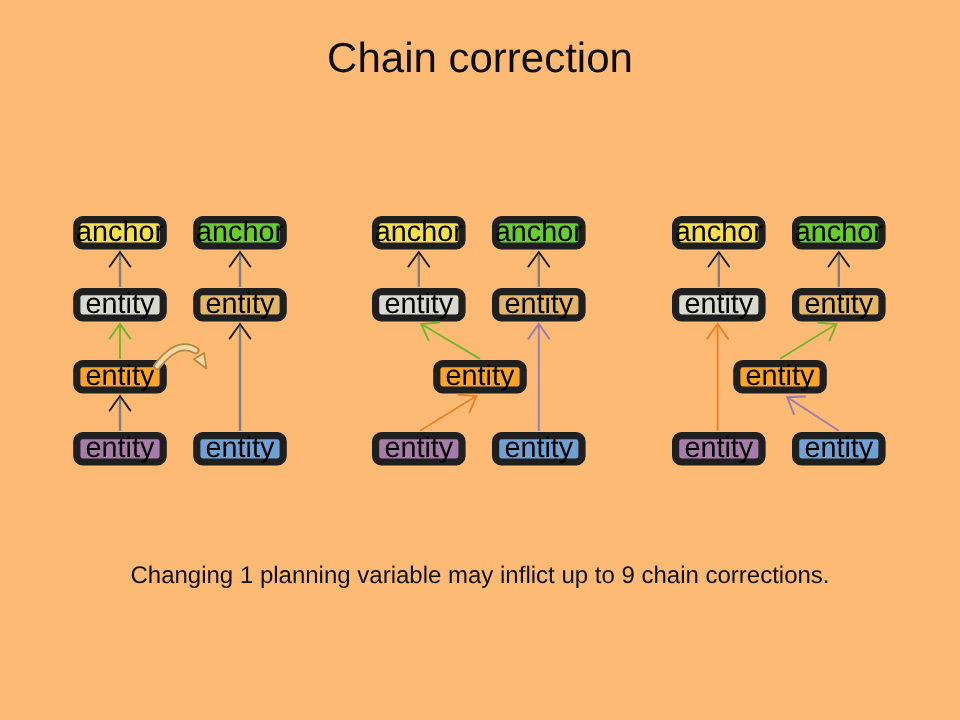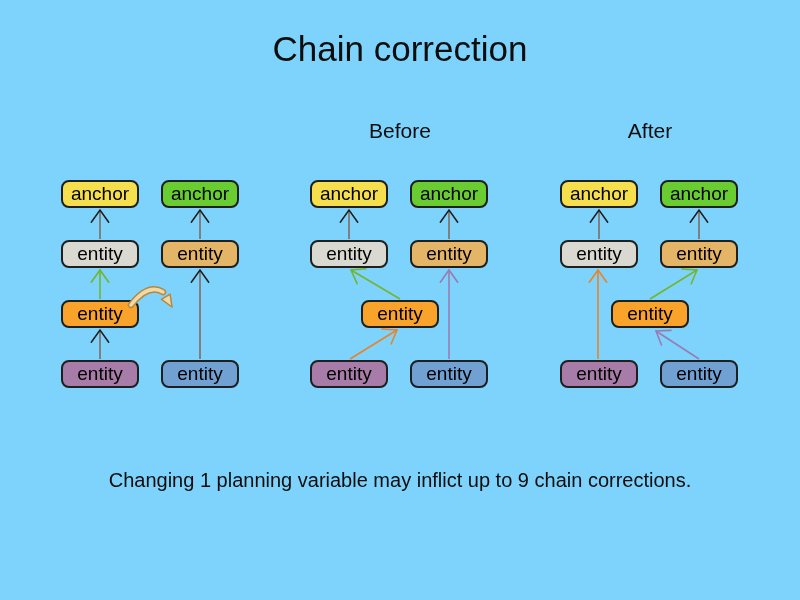--- a/index.html
+++ b/index.html
@@ -1,51 +1,49 @@
 <!DOCTYPE html>
 <html><head>
 <meta charset="utf-8">
 <style>
   html,body{margin:0;padding:0;background:#ffffff;}
   #canvas{
-    position:relative;width:800px;height:600px;background:#7dd3fc;overflow:hidden;
+    position:relative;width:800px;height:600px;background:#fdba74;overflow:hidden;
     font-family:"Liberation Sans","DejaVu Sans",sans-serif;color:#000;
   }
   #title{
     position:absolute;top:30px;left:0;width:800px;text-align:center;
     font-size:35px;line-height:38px;color:#0d0d0d;
   }
   .panel-label{
     position:absolute;top:119px;width:200px;text-align:center;
     font-size:21px;color:#0d0d0d;
   }
   #label-before{left:300px;}
   #label-after{left:550px;}
   #caption{
     position:absolute;top:469px;left:0;width:800px;text-align:center;
     font-size:20px;color:#0d0d0d;
   }
   #nodes .node{
     position:absolute;width:78px;height:28px;box-sizing:border-box;
-    border:2px solid #737373;border-radius:8px;
+    border:6px solid #737373;border-radius:8px;
     display:flex;align-items:center;justify-content:center;
-    font-size:19px;line-height:24px;color:#000;
+    font-size:24px;line-height:24px;color:#000;
   }
   #arrows{
     position:absolute;top:0;left:0;width:800px;height:600px;
     pointer-events:none;
   }
 </style>
 </head>
 <body>
 
 <div id="canvas">
   <div id="title">Chain correction</div>
-  <div id="label-before" class="panel-label">Before</div>
-  <div id="label-after" class="panel-label">After</div>
   <div id="nodes">
       <div class="node" style="left: 61px; top: 180px; background: rgb(245, 223, 77); border-color: rgb(31, 31, 31);">anchor</div>
       <div class="node" style="left: 61px; top: 240px; background: rgb(217, 217, 210); border-color: rgb(31, 31, 31);">entity</div>
       <div class="node" style="left: 61px; top: 300px; background: rgb(249, 163, 42); border-color: rgb(31, 31, 31);">entity</div>
       <div class="node" style="left: 61px; top: 360px; background: rgb(168, 124, 168); border-color: rgb(31, 31, 31);">entity</div>
       <div class="node" style="left: 161px; top: 180px; background: rgb(105, 204, 48); border-color: rgb(31, 31, 31);">anchor</div>
       <div class="node" style="left: 161px; top: 240px; background: rgb(228, 181, 102); border-color: rgb(31, 31, 31);">entity</div>
       <div class="node" style="left: 161px; top: 360px; background: rgb(113, 160, 210); border-color: rgb(31, 31, 31);">entity</div>
       <div class="node" style="left: 310px; top: 180px; background: rgb(245, 223, 77); border-color: rgb(31, 31, 31);">anchor</div>
       <div class="node" style="left: 310px; top: 240px; background: rgb(217, 217, 210); border-color: rgb(31, 31, 31);">entity</div>

